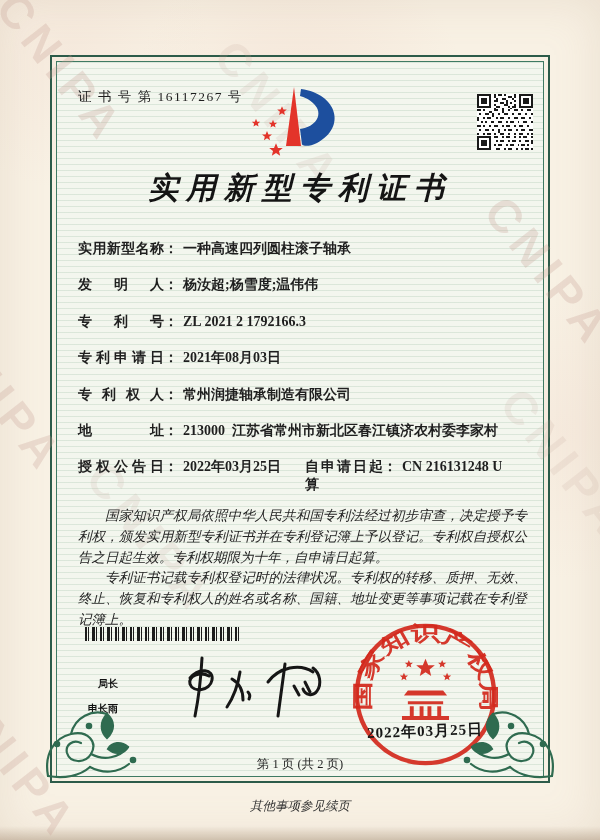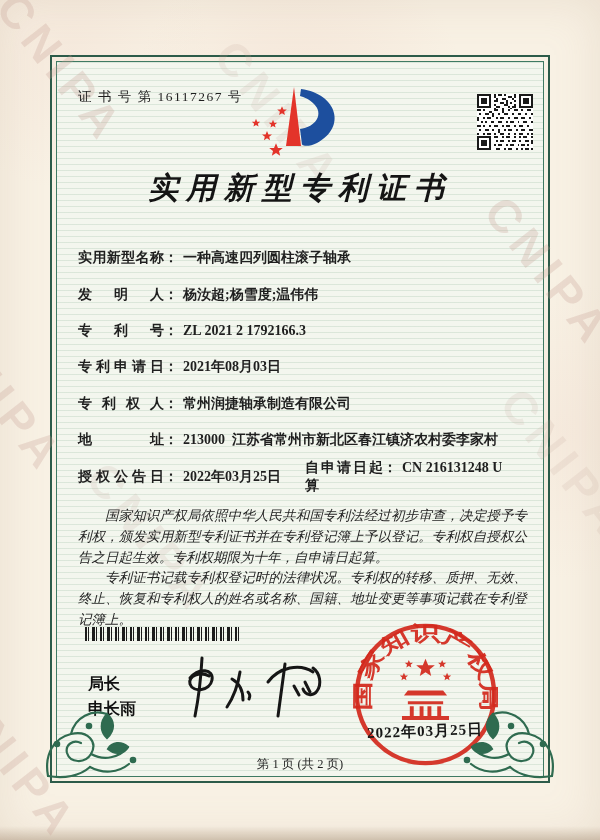--- a/index.html
+++ b/index.html
@@ -27,40 +27,40 @@
   .wm-light{color:rgba(198,165,155,.17);}
   .content{position:absolute; inset:0; z-index:2;}
 
   .cert-no{position:absolute; left:78px; top:88px; font-size:13.5px; letter-spacing:1.5px; white-space:pre;}
   .logo{position:absolute; left:248px; top:84px; width:102px; height:80px;}
   .qr{position:absolute; left:477px; top:94px; width:56px; height:56px;}
   .title{position:absolute; left:0; right:0; top:168px; text-align:center;
     font-size:30px; font-weight:bold; letter-spacing:8px; color:#141414;font-style:italic;}
 
   .fields{position:absolute; left:78px; top:240px; right:60px; font-size:14px; font-weight:600;}
-  .field-row{height:36.4px; display:flex; align-items:center; line-height:18px;}
+  .field-row{height:36.4px; display:flex; align-items:flex-start; line-height:18px;}
   .lbl{display:inline-block; width:86px; text-align:justify; text-align-last:justify; flex:none;}
   .colon{flex:none;}
   .val{white-space:pre; padding-left:5px;}
   .pair2{margin-left:24px; display:flex;}
   .pair2 .lbl{width:78px;}
 
   .paras{position:absolute; left:78px; top:506px; width:449px; font-size:13.5px;
     line-height:20.8px; text-align:justify; font-style:italic; color:#242424;}
   .paras p{margin:0; text-indent:2em;}
 
   .barcode{position:absolute; left:85px; top:627px; width:156px; height:14px;
     background:repeating-linear-gradient(90deg,
       #1c1c1c 0 2px, transparent 2px 3px,
       #1c1c1c 3px 4px, transparent 4px 7px,
       #1c1c1c 7px 10px, transparent 10px 11px,
       #1c1c1c 11px 12px, transparent 12px 15px);}
   .signer{position:absolute; left:88px; top:671px;
     font-family:"Liberation Sans","DejaVu Sans",sans-serif;
-    font-size:16px; font-weight:600; line-height:25px; color:#111;}
+    font-size:10px; font-weight:600; line-height:25px; color:#111;text-align:right;}
   .signature{position:absolute; left:168px; top:650px; width:175px; height:74px;}
   .seal{position:absolute; left:352px; top:621px; width:147px; height:147px;}
   .seal-date{position:absolute; left:367px; top:722px; font-size:15px; letter-spacing:1px;
     color:#161616; transform:rotate(-2deg); white-space:pre; font-weight:600;}
   .page-info{position:absolute; left:0; right:0; top:756px; text-align:center;
     font-size:12.5px; white-space:pre;}
   .continuation{position:absolute; left:0; right:0; top:798px; text-align:center;
     font-size:12.5px; font-style:italic; color:#333;}
   .flourish{position:absolute; width:112px; height:114px; z-index:3;}
   .flourish.left{left:40px; top:668px;}
@@ -231,13 +231,14 @@
       <path d="M8,108 C24,111 40,108 50,99"></path>
       <path d="M50,99 C63,106 78,105 89,96"></path>
       <path d="M67,46 C60,54 60,63 67,70 C75,62 75,53 67,46 Z" fill="#2f6b50"></path>
       <path d="M88,79 C81,73 72,74 68,81 C75,87 84,86 88,79 Z" fill="#2f6b50"></path>
       <circle cx="49" cy="58" r="2.2" fill="#2f6b50"></circle>
       <circle cx="93" cy="92" r="2.2" fill="#2f6b50"></circle>
       <circle cx="17" cy="76" r="2.2" fill="#2f6b50"></circle>
     </g>
   </svg>
 
+  <div class="continuation">其他事项参见续页</div>
 </div>
 
 </body></html>

